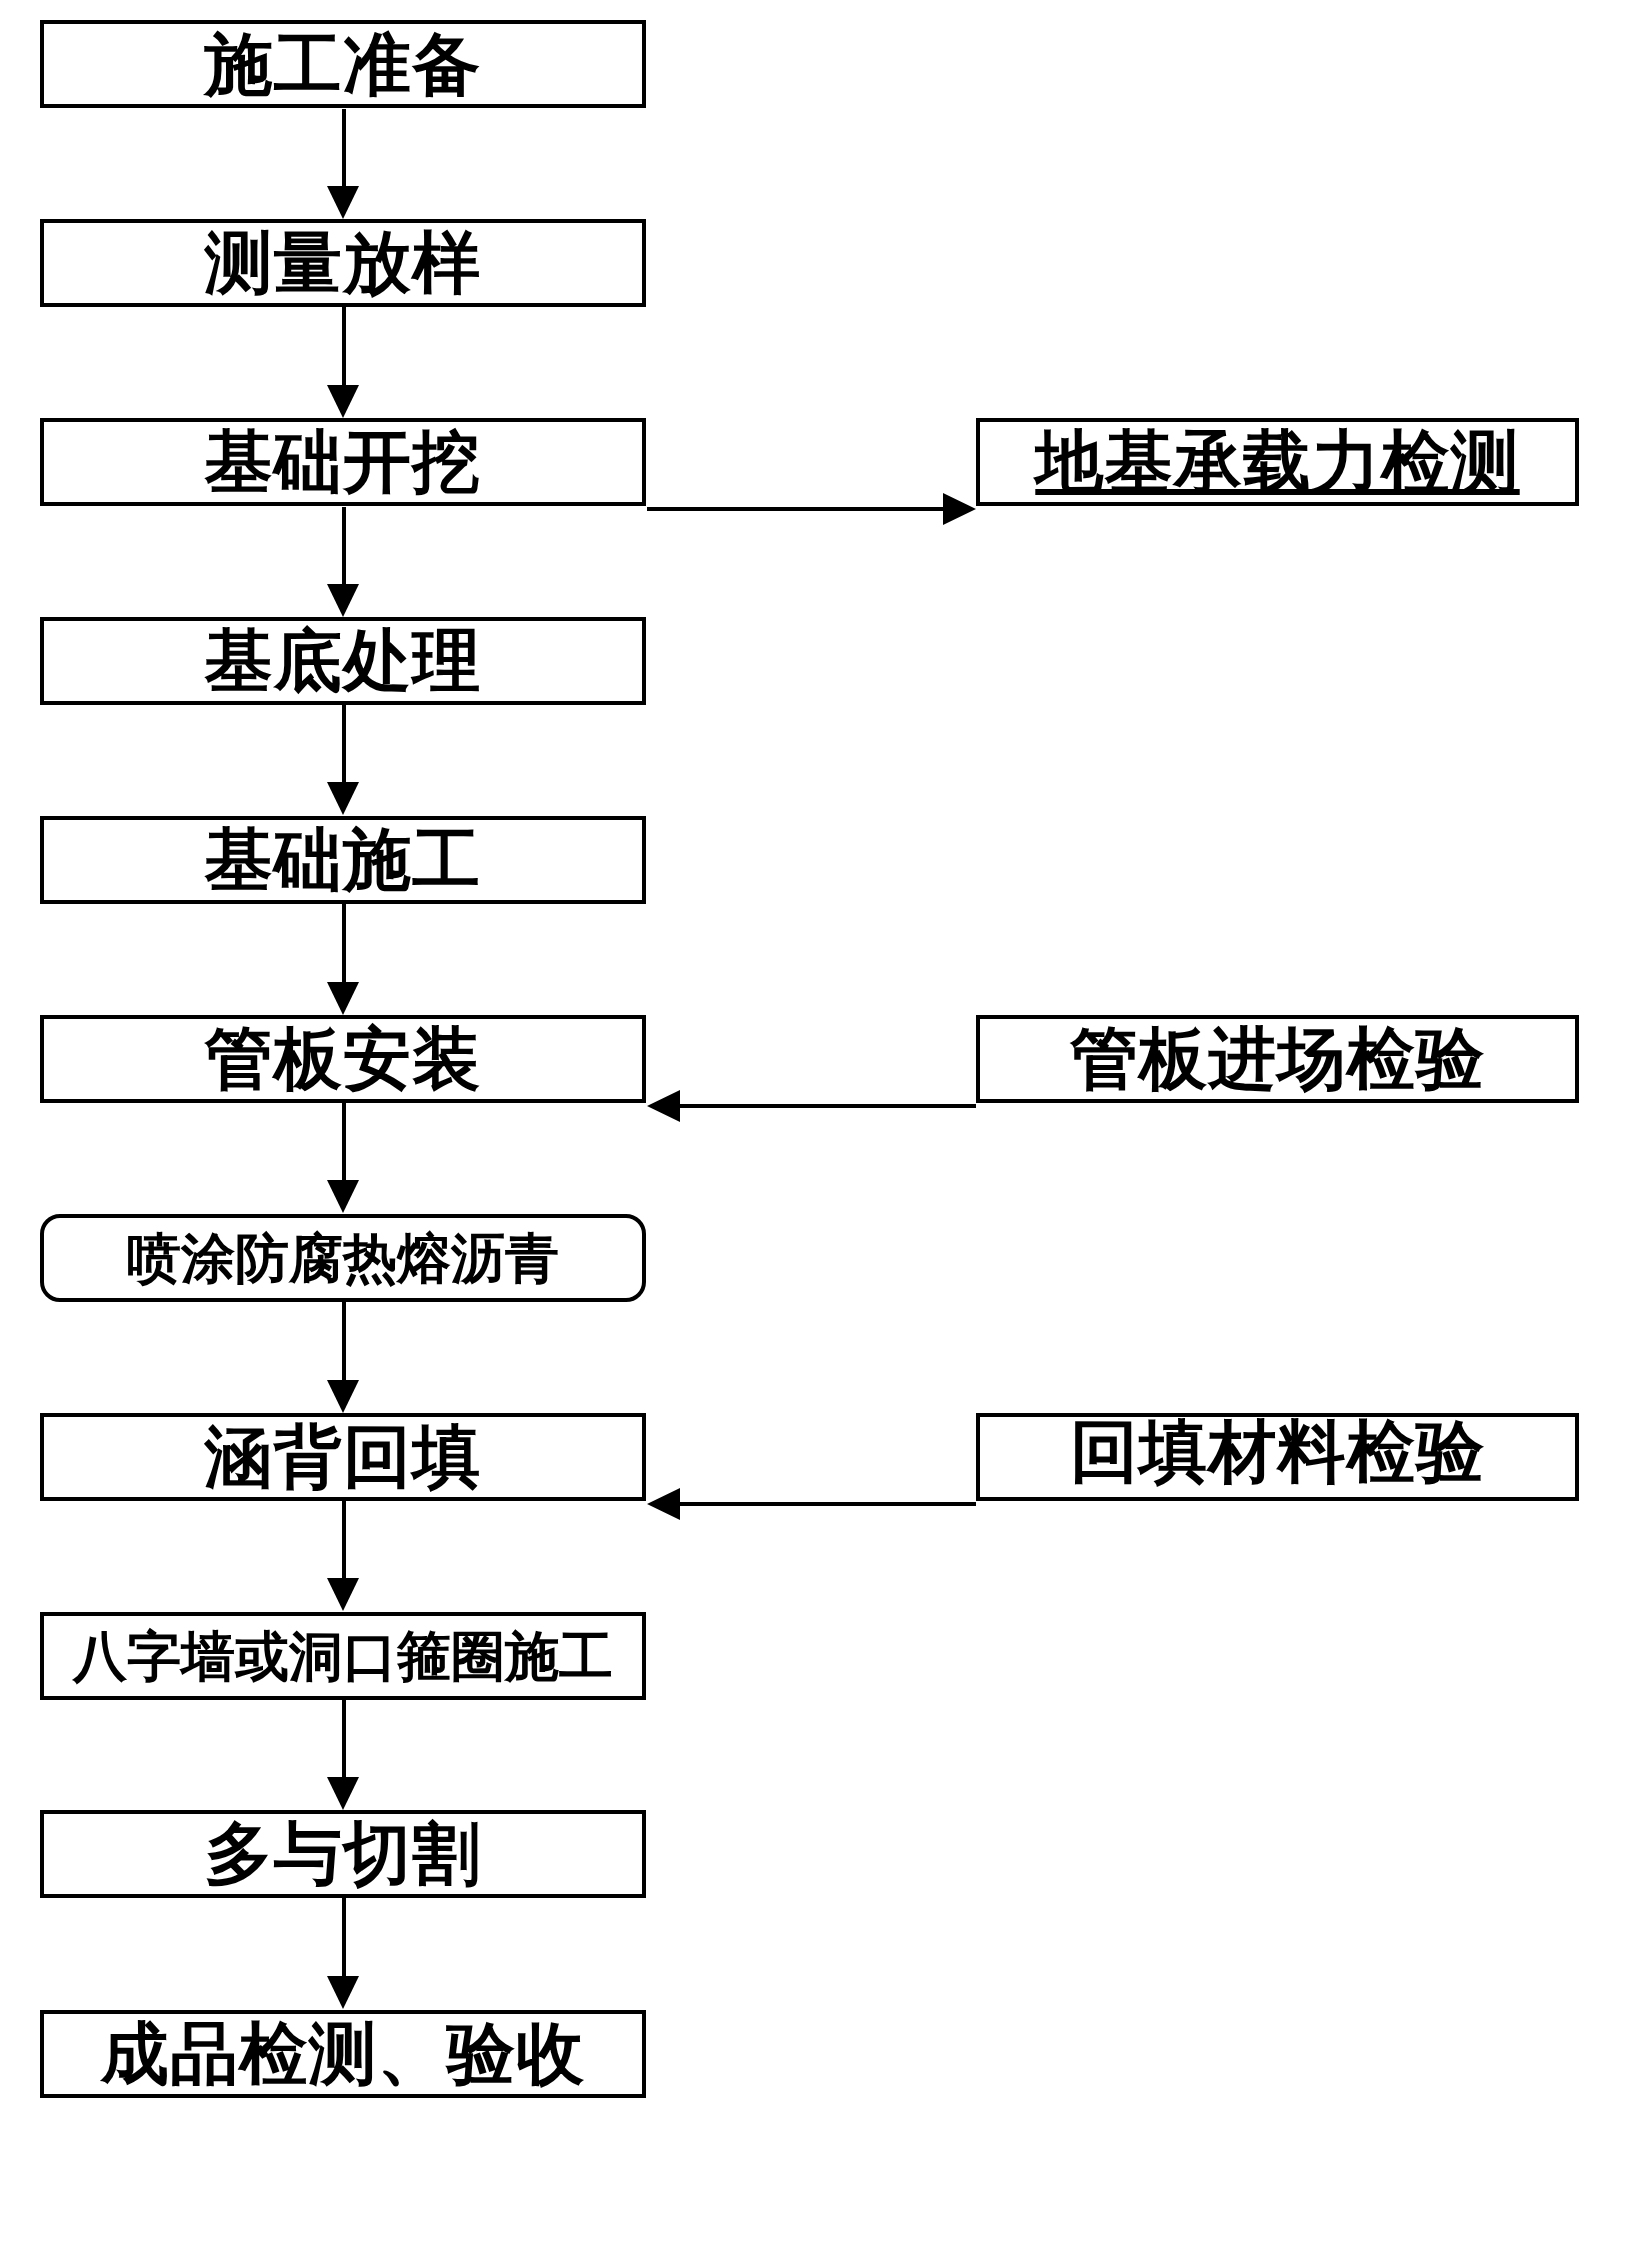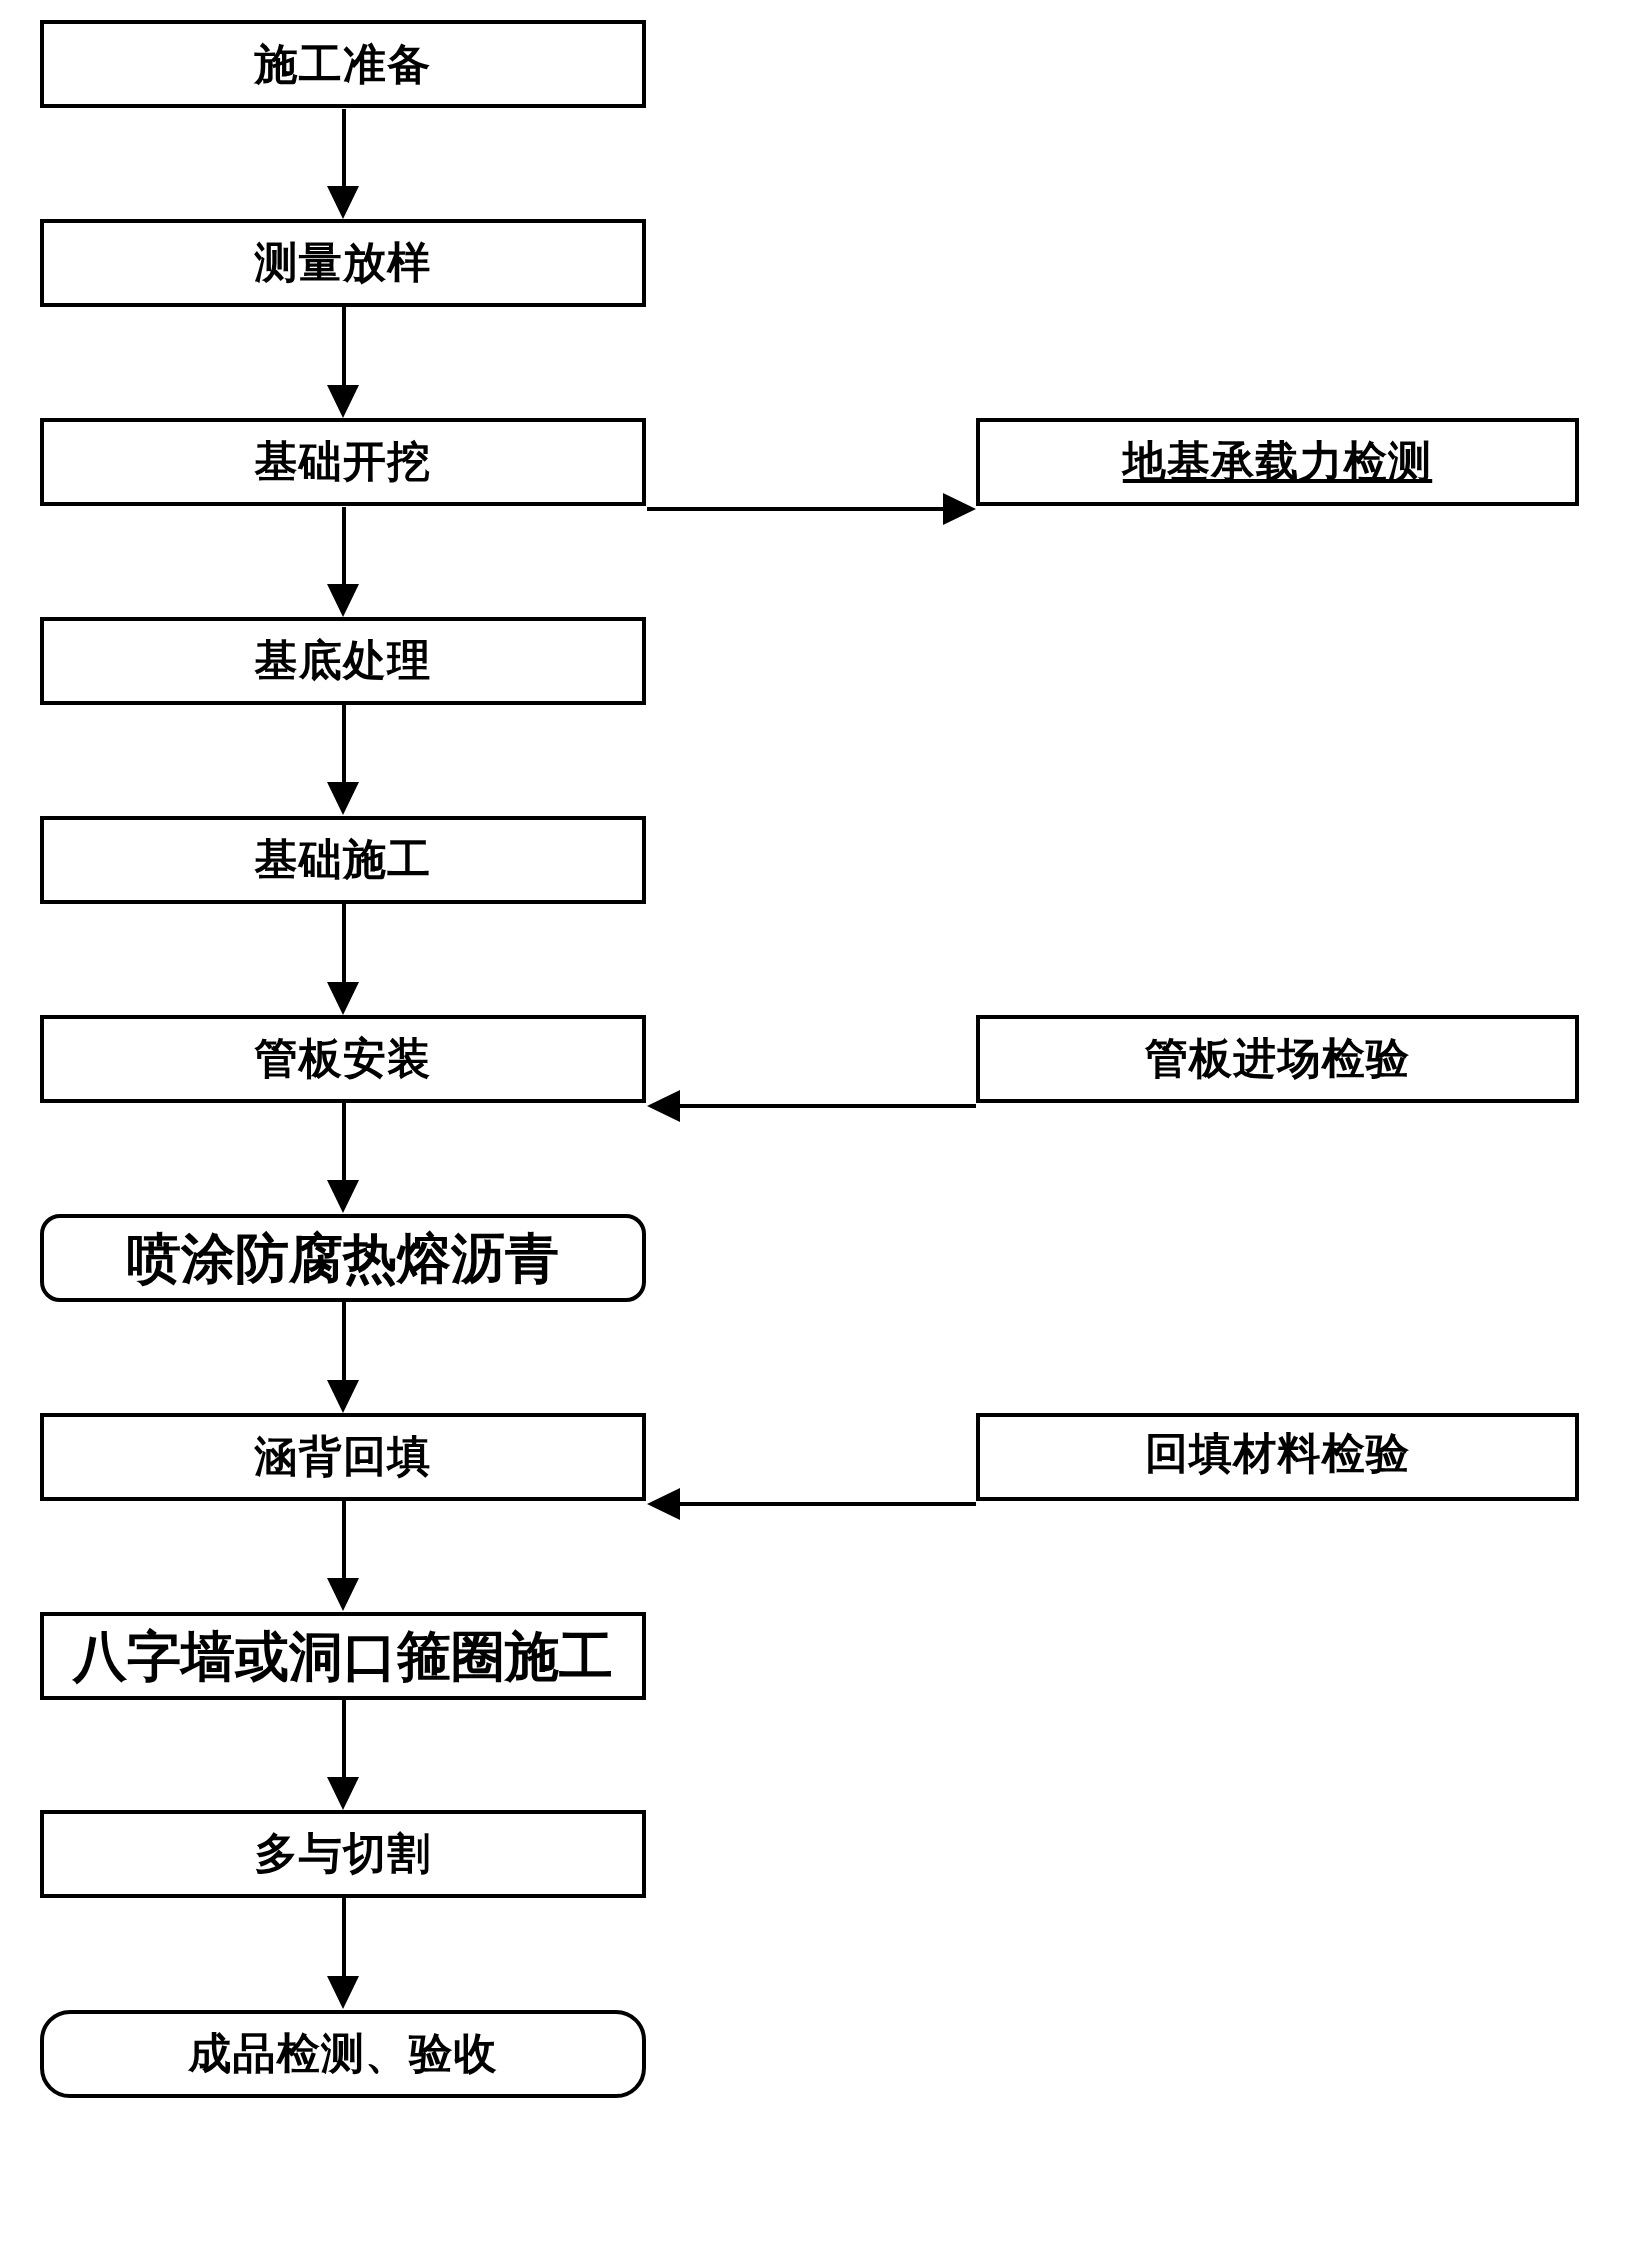--- a/index.html
+++ b/index.html
@@ -28,21 +28,21 @@
     border: 4.3px solid #000000;
     display: flex;
     align-items: center;
     justify-content: center;
     text-align: center;
     color: #000000;
     line-height: 1.05;
     white-space: nowrap;
   }
   .node .node-label {
-    font-size: 43px;
+    font-size: 68px;
     font-weight: 700;
     letter-spacing: 1.2px;
     display: block;
   }
   .node.long .node-label {
     font-size: 54px;
     letter-spacing: 0px;
   }
 
   
@@ -136,21 +136,21 @@
   </div>
 
   <div class="node col-main long" style="top:1612px;">
     <span class="node-label">八字墙或洞口箍圈施工</span>
   </div>
 
   <div class="node col-main" style="top:1810px;">
     <span class="node-label">多与切割</span>
   </div>
 
-  <div class="node col-main" style="top:2010px;border-radius:30px;">
+  <div class="node col-main" style="top:2010px;">
     <span class="node-label">成品检测、验收</span>
   </div>
 
   <div class="node col-side" style="top:418px;text-decoration:underline;">
     <span class="node-label">地基承载力检测</span>
   </div>
 
   <div class="node col-side" style="top:1015px;">
     <span class="node-label">管板进场检验</span>
   </div>

